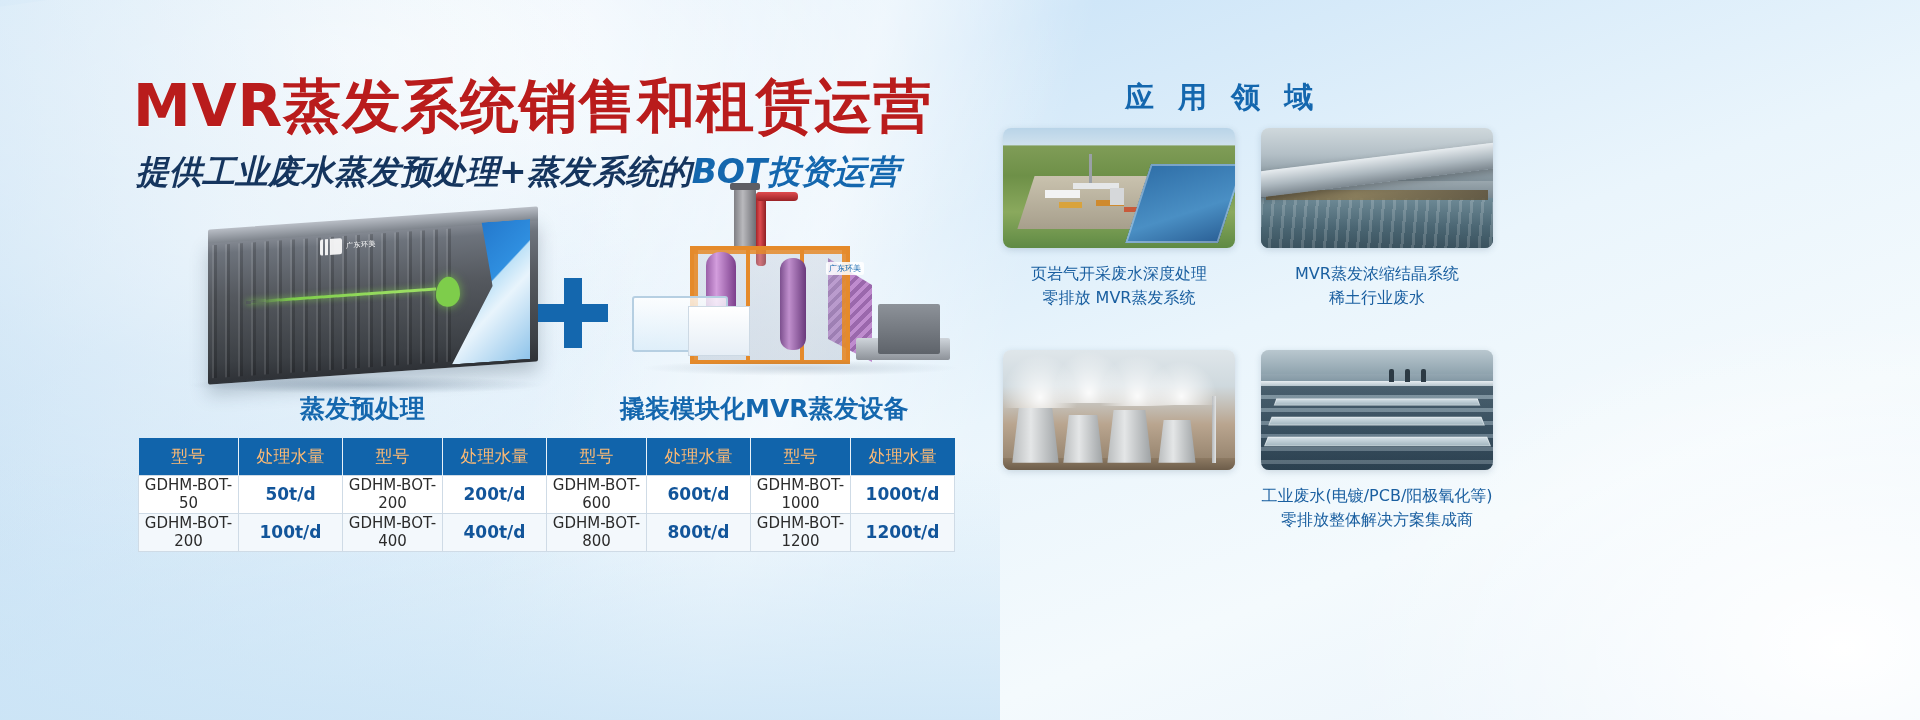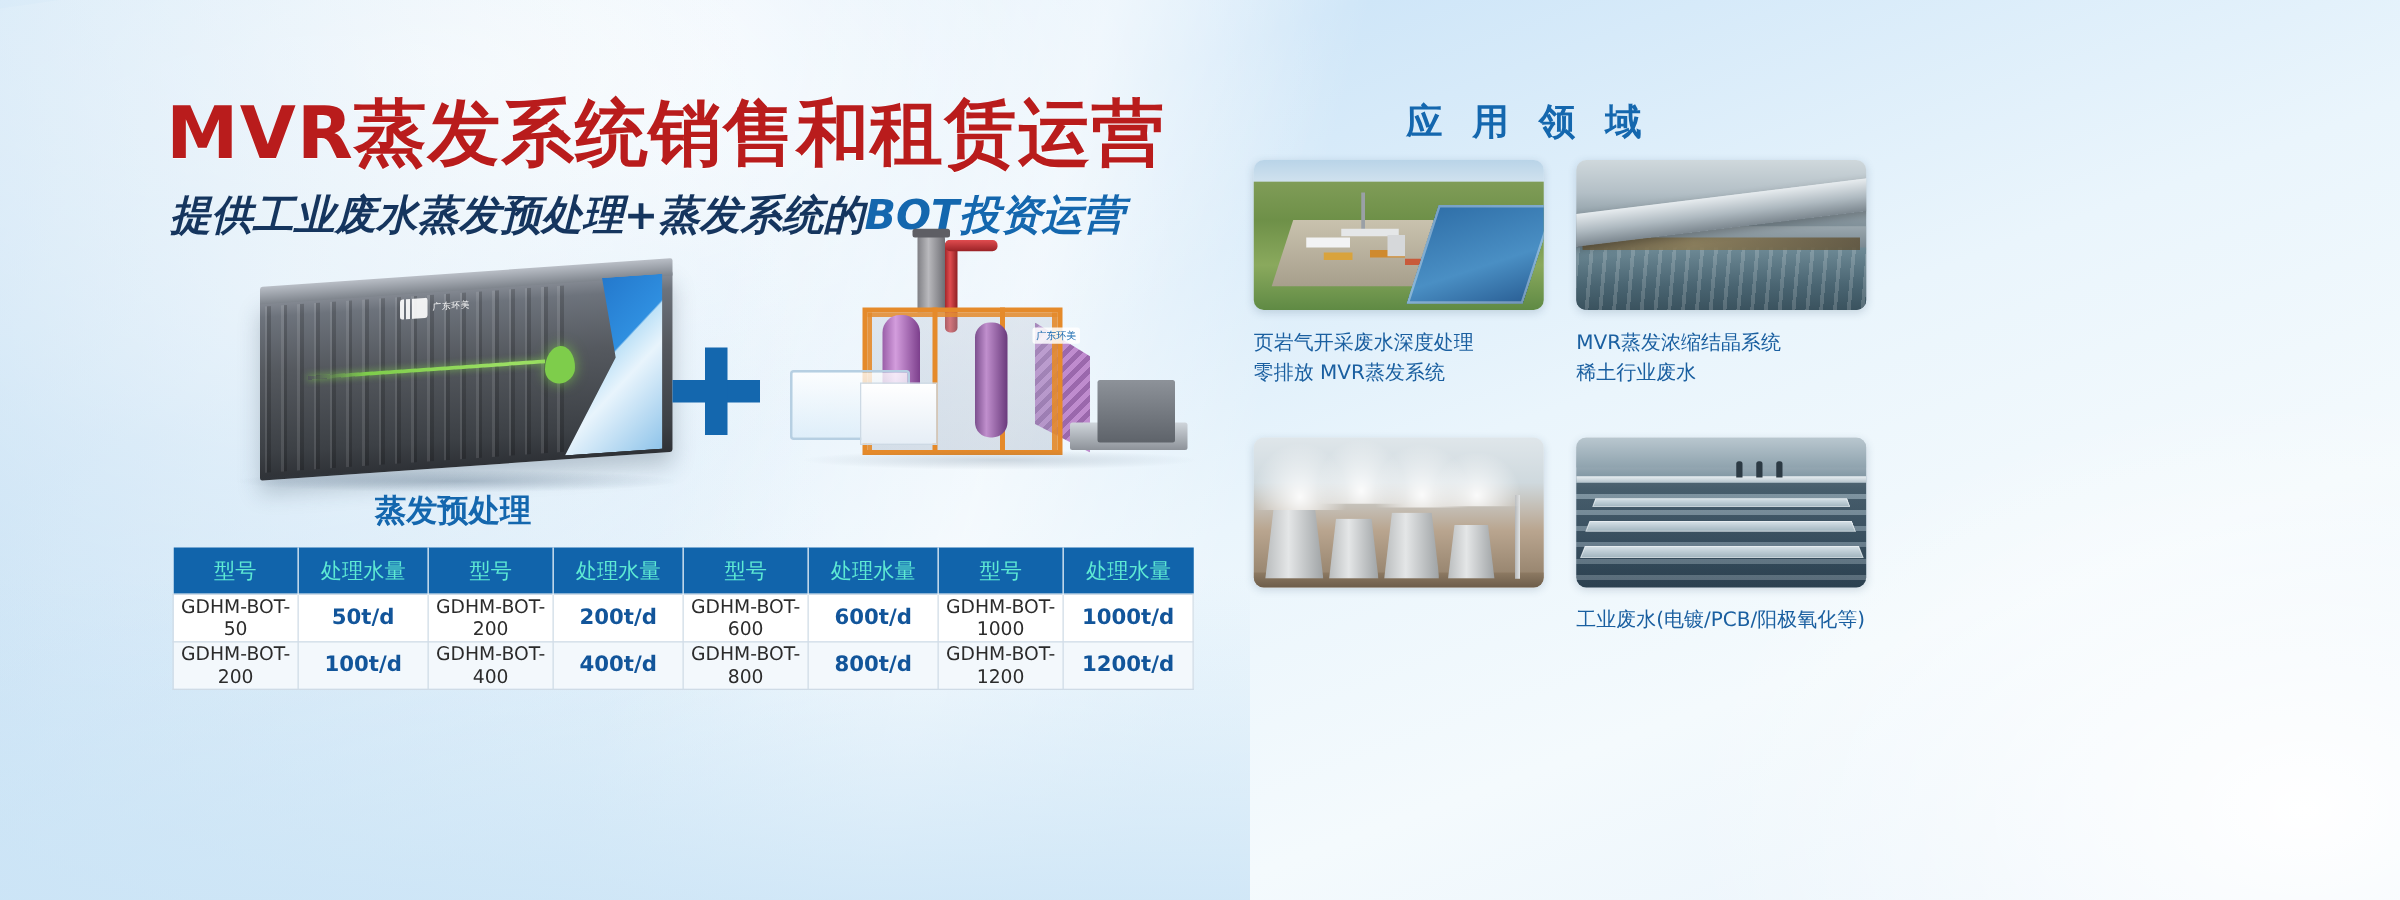--- a/index.html
+++ b/index.html
@@ -155,21 +155,21 @@
     white-space:nowrap; font-family:"DejaVu Sans","Liberation Sans",sans-serif;
   }
   .equip-label.l1{ left:300px; top:392px; }
   .equip-label.l2{ left:620px; top:392px; }
 
   
   table.spec{ position:absolute; left:138px; top:438px; width:816px;
     border-collapse:collapse; table-layout:fixed;
   }
   table.spec th{
-    background:#1164ab; color:#5eead4; font-size:17px; font-weight:normal;
+    background:#1164ab; color:#fdba74; font-size:17px; font-weight:normal;
     height:37px; border-right:1px solid #e9f2f9; text-align:center;
     font-family:"DejaVu Sans","Liberation Sans",sans-serif;
   }
   table.spec th:last-child{ border-right:none; }
   table.spec td{
     height:38px; text-align:center; font-size:15px; color:#2b2b2b;
     border:1px solid #cfdbe6; background:#ffffff;
     font-family:"DejaVu Sans","Liberation Sans",sans-serif;
   }
   table.spec tr.alt td{ background:#f3f8fc; }
@@ -187,21 +187,21 @@
   .cards{ position:absolute; left:18px; top:128px; width:570px; }
   .card{ position:absolute; width:232px; }
   .card.c1{ left:0;    top:0; }
   .card.c2{ left:258px; top:0; }
   .card.c3{ left:0;    top:222px; }
   .card.c4{ left:258px; top:222px; }
 
   .thumb{ width:232px; height:120px; border-radius:8px; overflow:hidden; position:relative;
     box-shadow:0 2px 7px rgba(40,70,100,.18);
   }
-  .cap{ margin-top:14px; font-size:16px; line-height:24px;
+  .cap{ margin-top:14px; text-align:center; font-size:16px; line-height:24px;
     color:#1a5fa0; font-family:"DejaVu Sans","Liberation Sans",sans-serif;
   }
 
   
   .t1{ background:linear-gradient(180deg,#b9d4e8 0%,#cfe1ee 14%,#7f9c57 15%,#6e9048 40%,#8aa95d 70%,#5f8a44 100%); }
   .t1:before{ content:""; position:absolute; left:10%; top:40%; width:62%; height:44%;
     background:linear-gradient(180deg,#c9c2ae,#a79f8c);
     transform:skewX(-18deg);
   }
   .t1:after{ content:""; position:absolute; right:2%; top:30%; width:40%; height:66%;
@@ -332,20 +332,21 @@
       <div class="sk-tank"></div>
       <div class="sk-tank2"></div>
       <div class="sk-box2"></div>
       <div class="sk-box"></div>
       <div class="sk-badge">广东环美</div>
       <div class="sk-shadow"></div>
     </div>
   </div>
 
   <div class="equip-label l1">蒸发预处理</div>
+  <div class="equip-label l2">撬装模块化MVR蒸发设备</div>
 
   <table class="spec">
     <colgroup>
       <col class="m">
         <col class="v">
         <col class="m">
         <col class="v">
       <col class="m">
         <col class="v">
         <col class="m">
@@ -444,17 +445,18 @@
         <span class="dark"></span>
         <span class="lane a"></span>
           <span class="lane b"></span>
           <span class="lane c"></span>
         <span class="ppl a"></span>
           <span class="ppl b"></span>
           <span class="ppl c"></span>
       </div>
       <div class="cap">
         <div>工业废水(电镀/PCB/阳极氧化等)</div>
+        <div>零排放整体解决方案集成商</div>
       </div>
     </div>
 
   </div>
 </div>
 
 </body></html>

